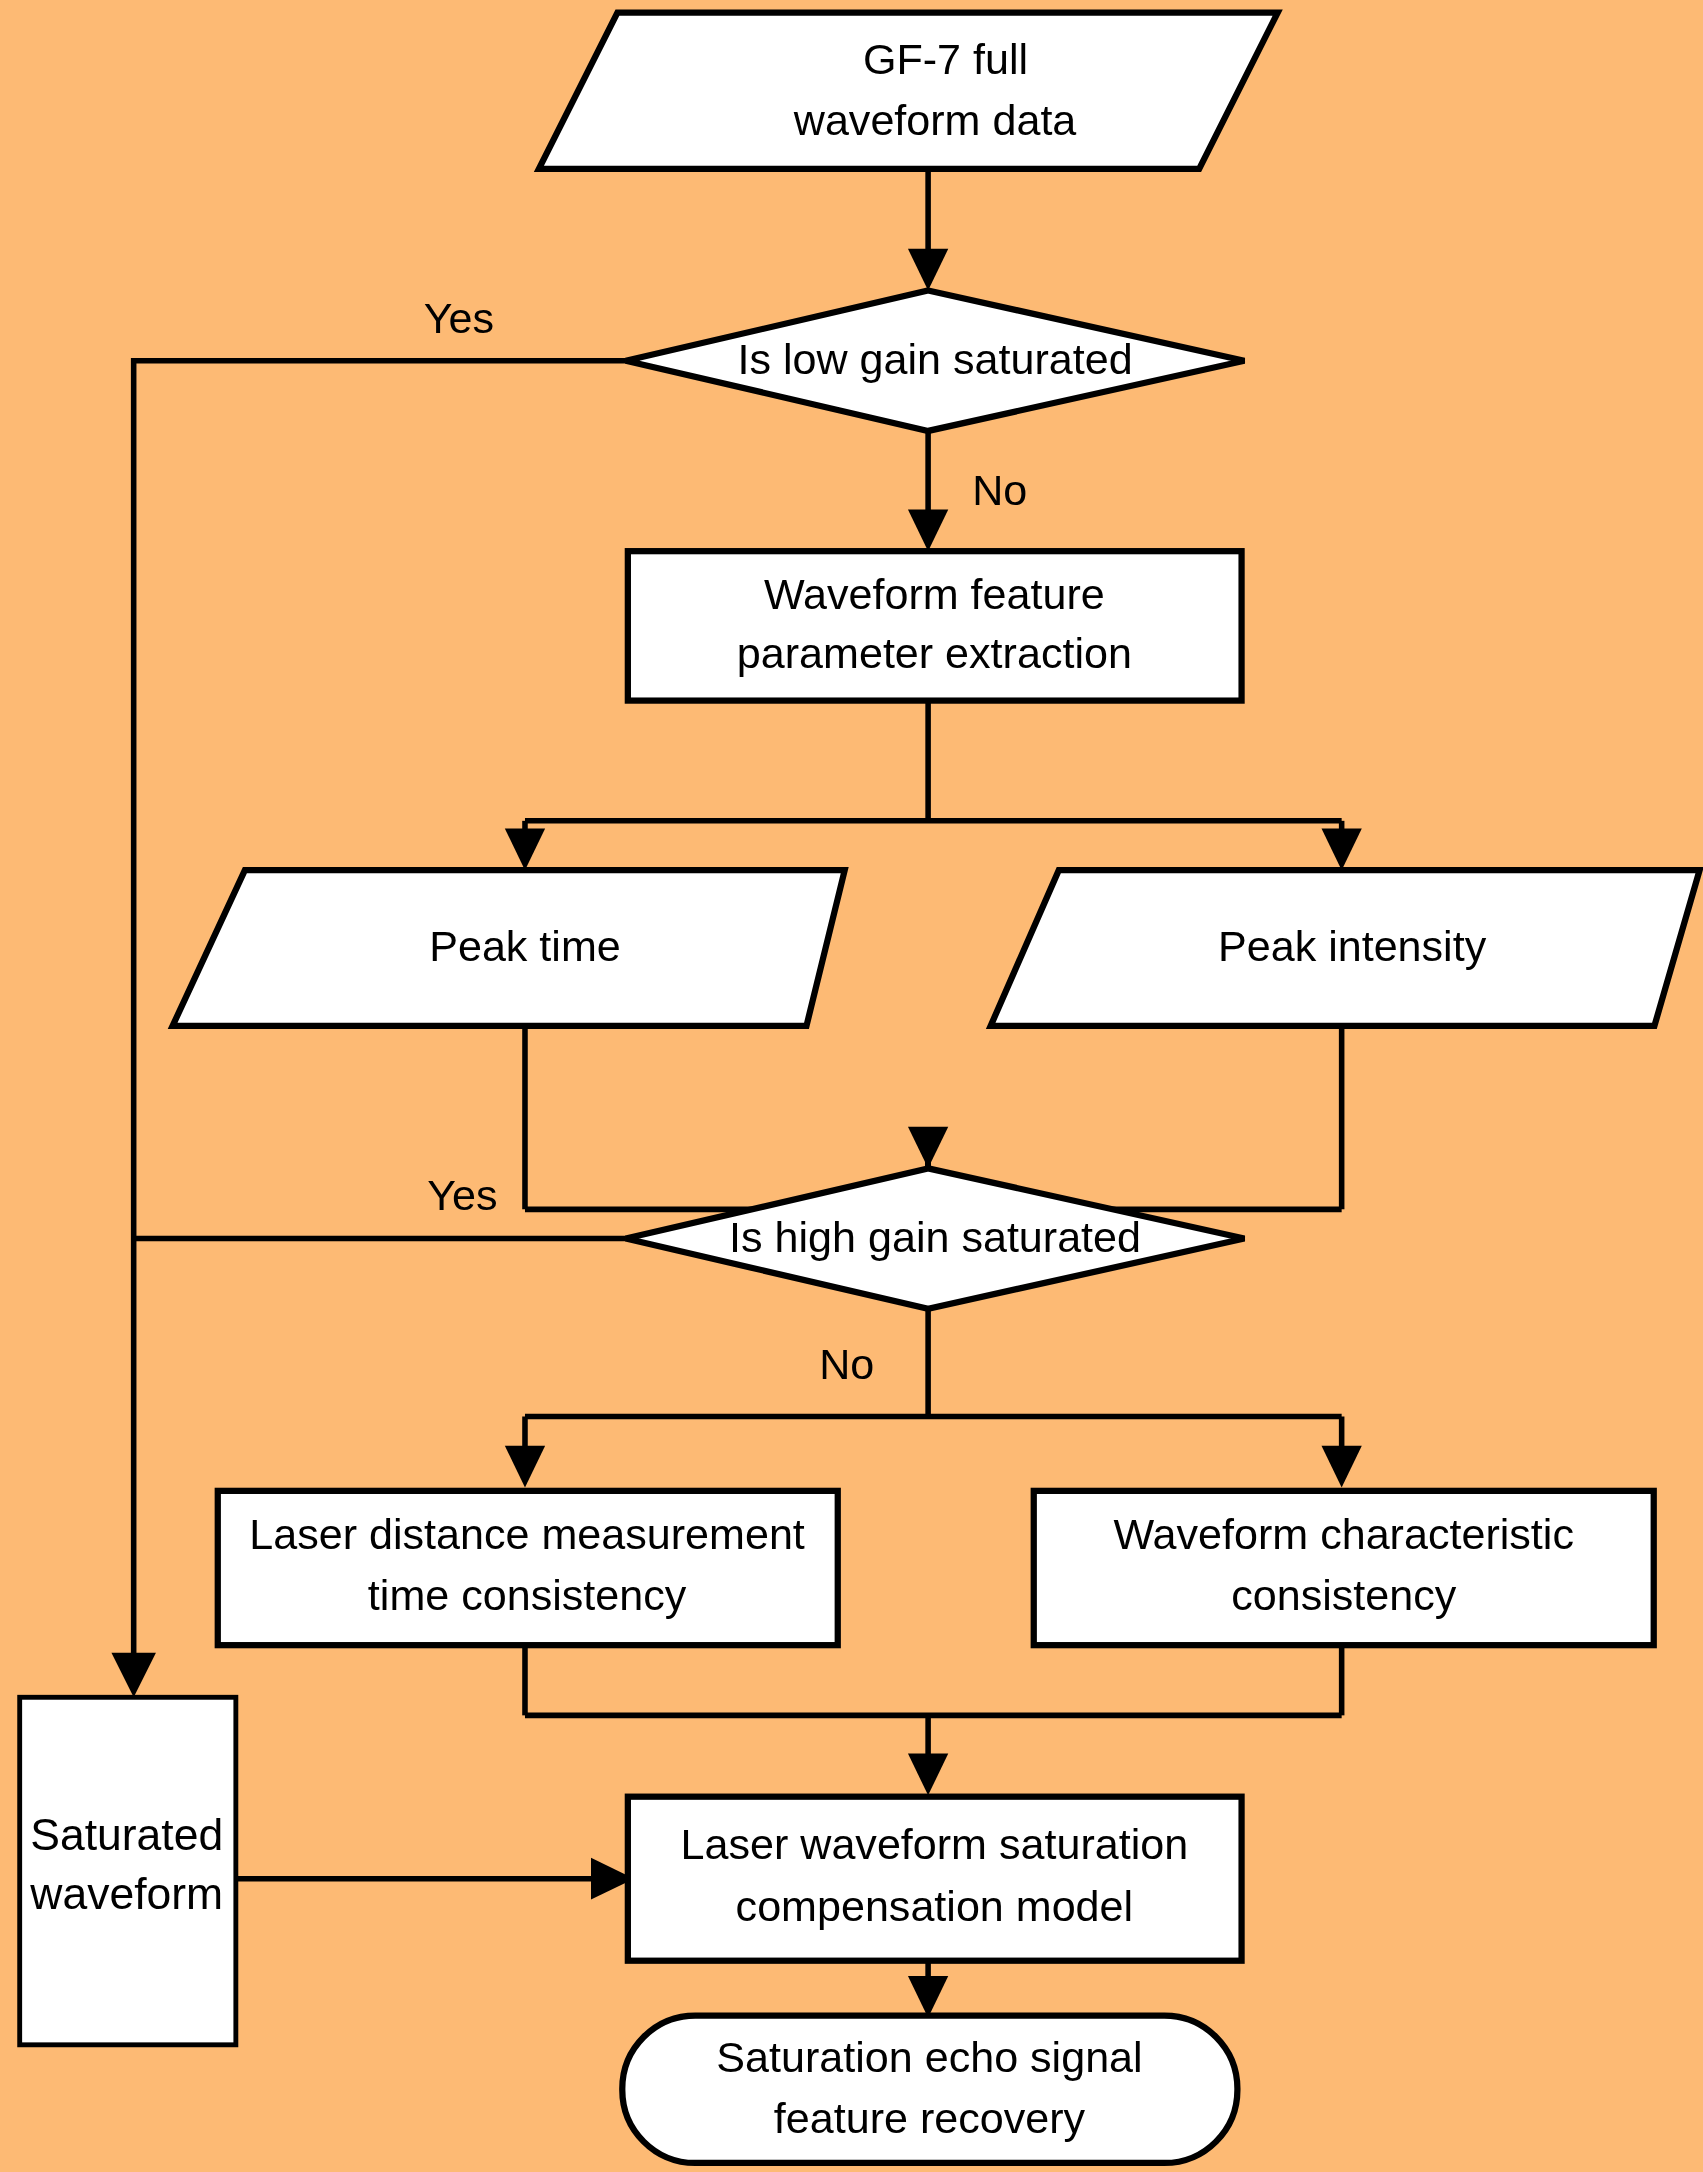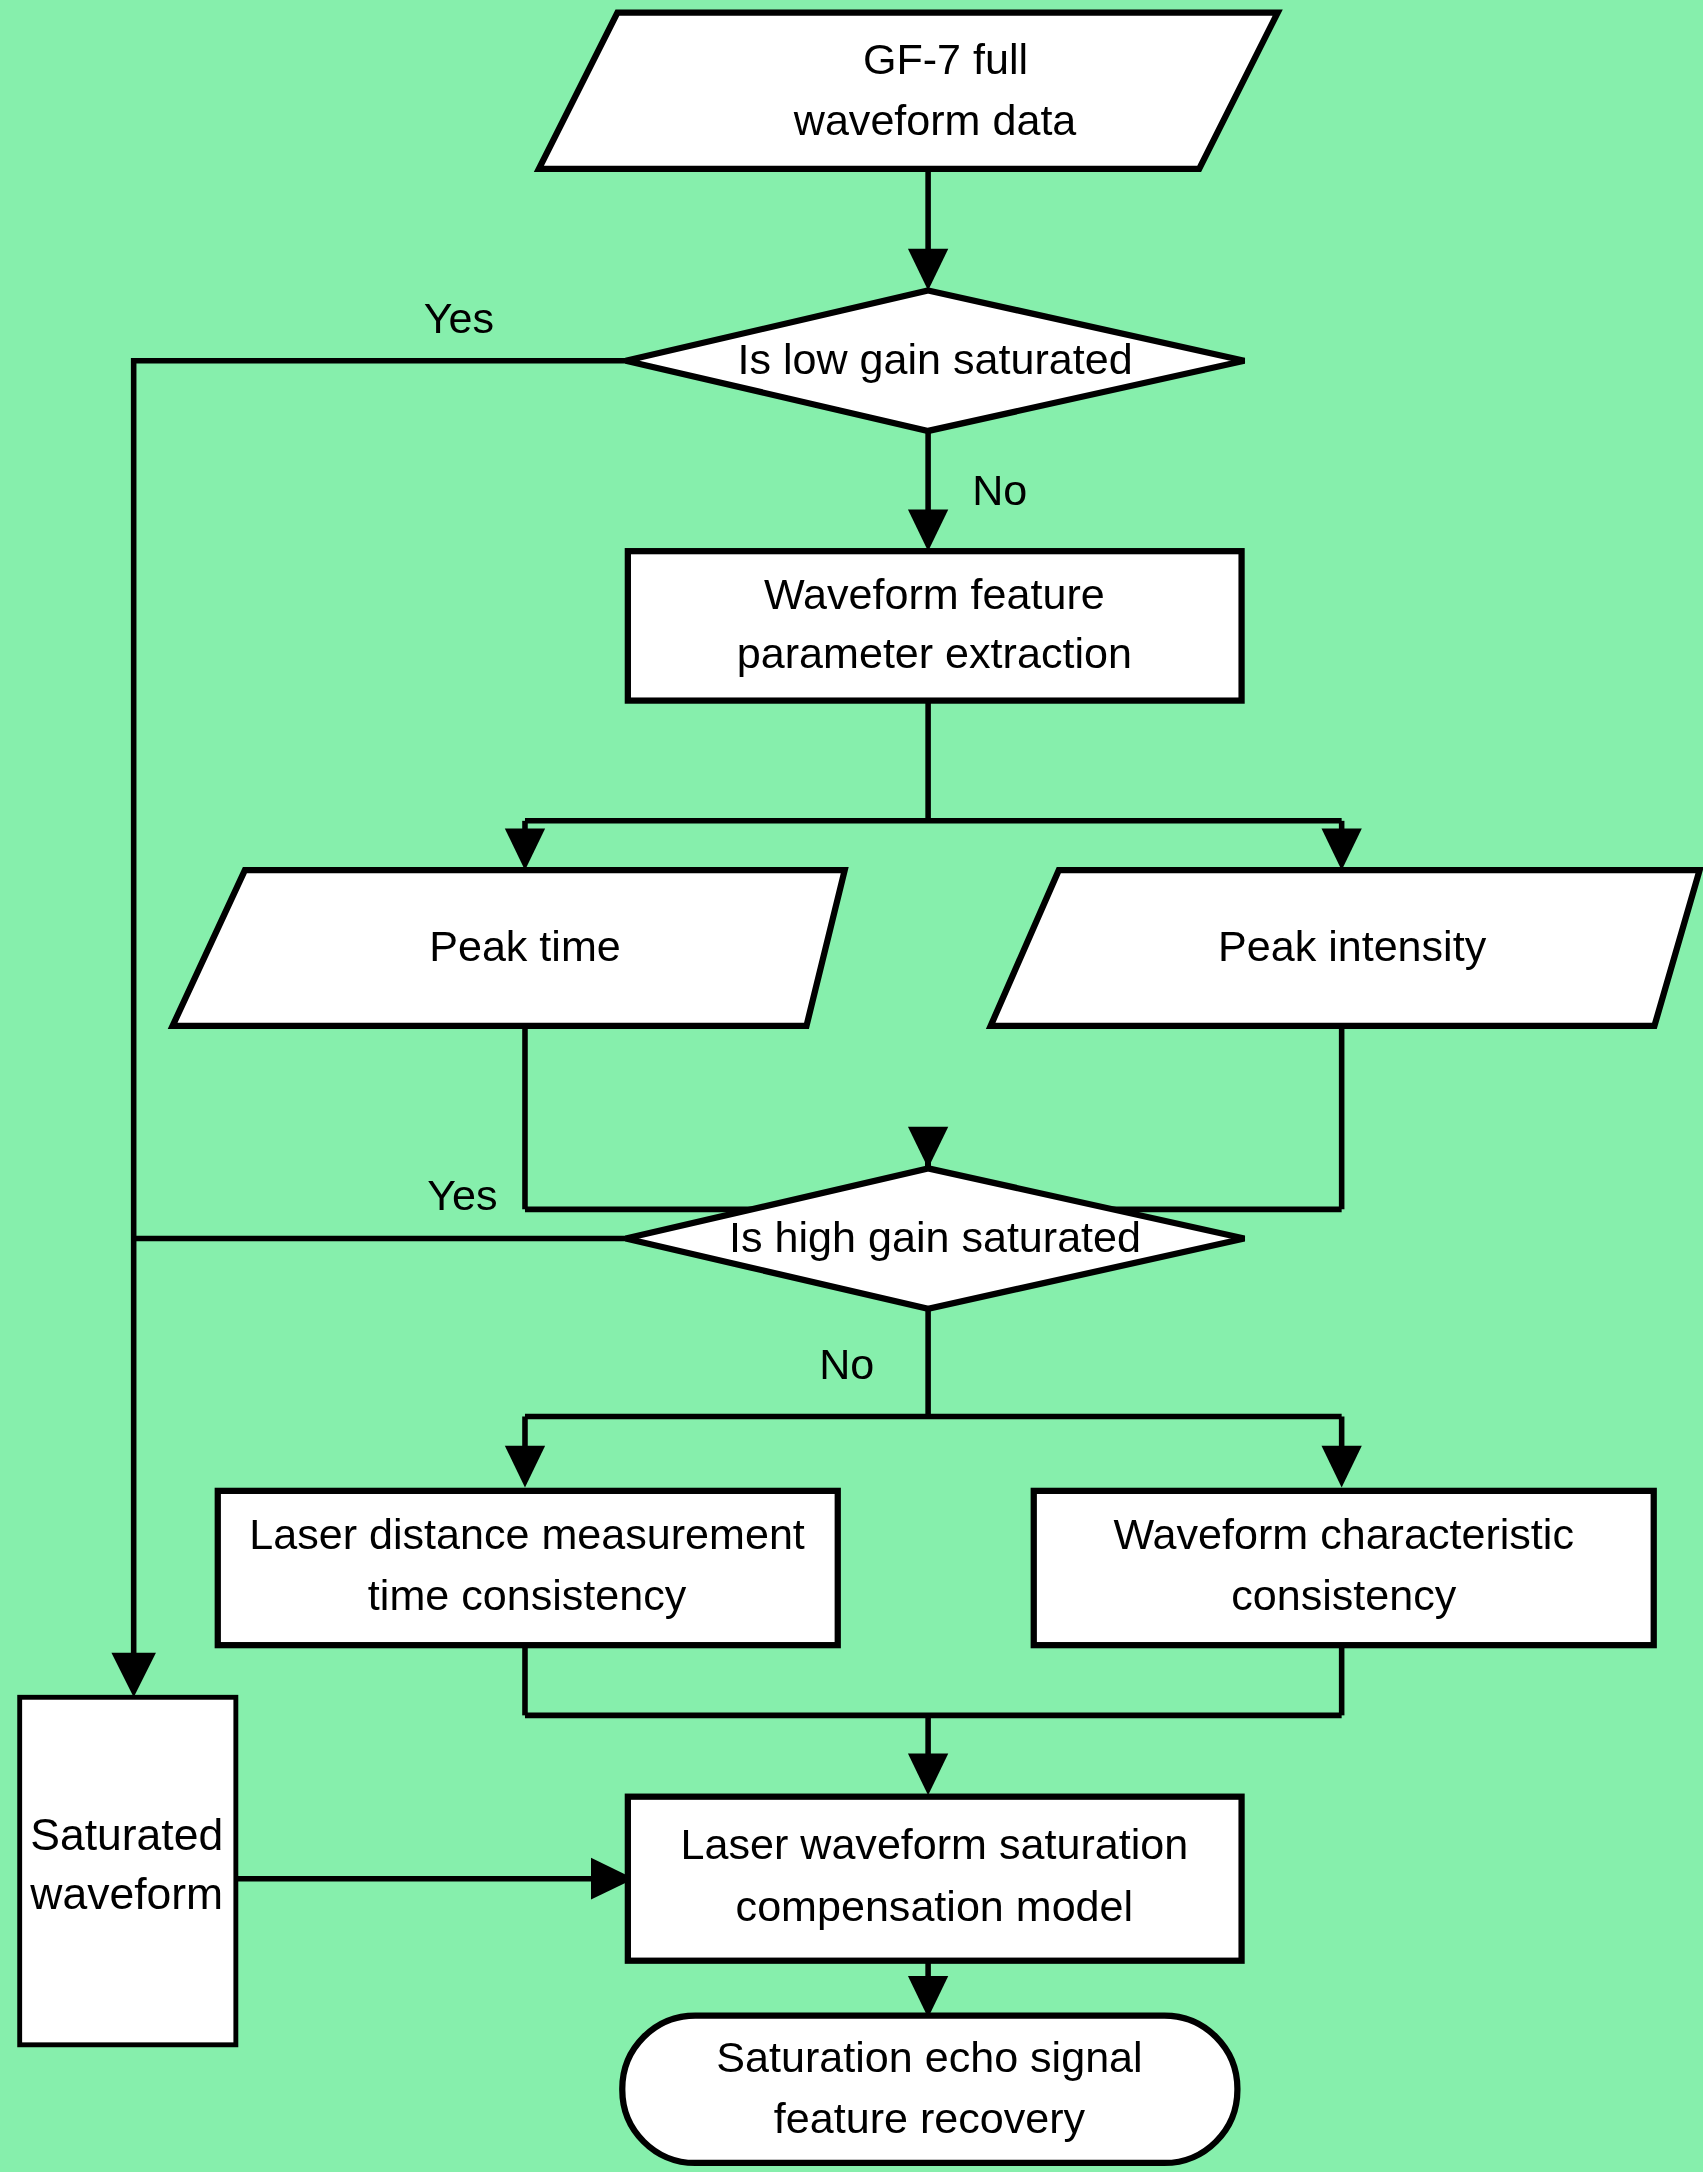--- a/index.html
+++ b/index.html
@@ -4,21 +4,21 @@
 <style>
   html, body {
     margin: 0;
     padding: 0;
     background: #ffffff;
   }
   #canvas-wrap {
     position: relative;
     width: 1704px;
     height: 2172px;
-    background: #86efac;
+    background: #fdba74;
     overflow: hidden;
   }
   svg#flow {
     display: block;
     width: 1704px;
     height: 2172px;
   }
   .shape {
     fill: #ffffff;
     stroke: #000000;

